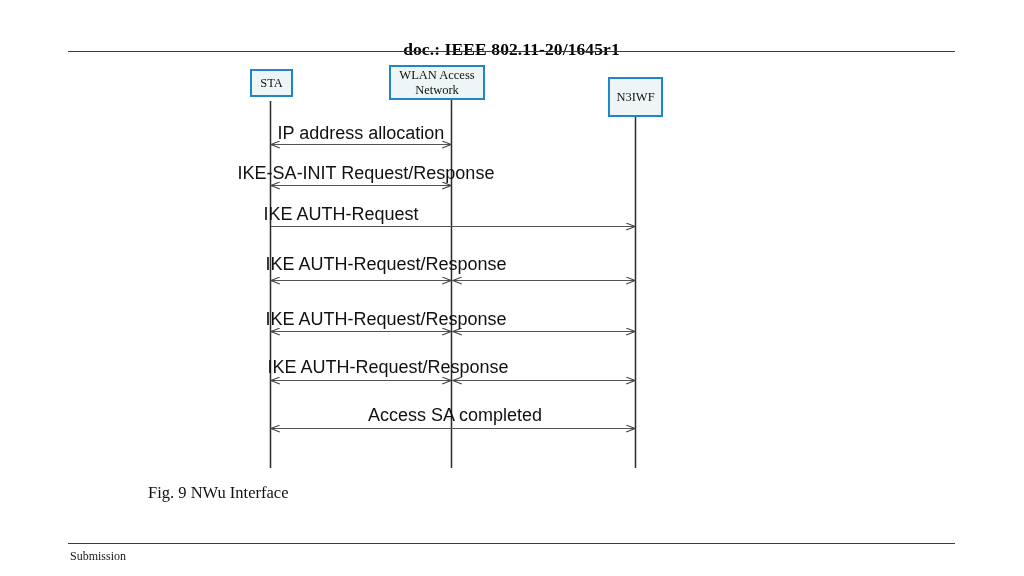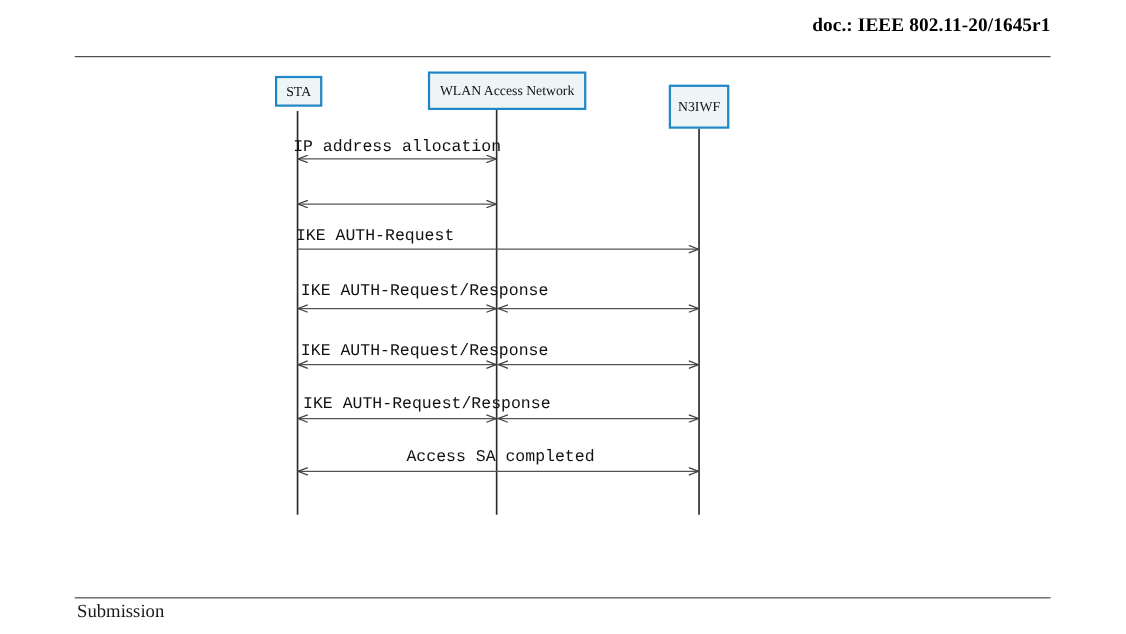--- a/index.html
+++ b/index.html
@@ -13,24 +13,24 @@
     position: relative;
     overflow: hidden;
     font-family: "Liberation Serif", "DejaVu Serif", serif;
     color: #000000;
   }
 
   
   #doc-header {
     position: absolute;
     left: 68px;
-    top: 12px;
+    top: 39px;
     width: 887px;
     height: 26px;
-    text-align: right;
+    text-align: center;
   }
   #doc-header .doc-title {
     font-family: "Liberation Serif", "DejaVu Serif", serif;
     font-weight: bold;
     font-size: 17.5px;
     letter-spacing: 0.1px;
     color: #000;
     line-height: 20px;
     white-space: nowrap;
   }
@@ -49,21 +49,21 @@
     left: 68px;
     top: 543px;
     width: 887px;
     height: 0;
     border-top: 1.4px solid #3b3b3b;
   }
   #footer-left {
     position: absolute;
     left: 70px;
     top: 548px;
-    font-size: 17px;
+    font-size: 12px;
     line-height: 16px;
     color: #1a1a1a;
     white-space: nowrap;
   }
 
   
   #diagram {
     position: absolute;
     left: 0;
     top: 0;
@@ -83,28 +83,28 @@
     display: flex;
     align-items: center;
     justify-content: center;
     text-align: center;
     font-family: "Liberation Serif", "DejaVu Serif", serif;
     font-size: 12.5px;
     line-height: 15px;
     color: #111;
   }
   #node-sta   { left: 250px; top: 69px;  width: 43px;  height: 28px; }
-  #node-wlan  { left: 389px; top: 65px;  width: 144px; height: 35px; }
+  #node-wlan  { left: 389px; top: 65px;  width: 96px; height: 35px; }
   #node-n3iwf { left: 608px; top: 77px;  width: 55px;  height: 40px; }
 
   
   .msg-label {
     position: absolute;
-    font-family: Liberation Mono, monospace;
-    font-size: 15px;
+    font-family: Liberation Sans, sans-serif;
+    font-size: 18px;
     line-height: 15px;
     color: #111;
     white-space: nowrap;
     text-align: left;
     transform: translateX(-50%);
   }
 
   
   #fig-caption {
     position: absolute;
@@ -178,22 +178,24 @@
     <span>STA</span>
   </div>
   <div class="node-box" id="node-wlan">
     <span>WLAN Access Network</span>
   </div>
   <div class="node-box" id="node-n3iwf">
     <span>N3IWF</span>
   </div>
 
   <div class="msg-label" style="left:361px; top:126px;">IP address allocation</div>
+  <div class="msg-label" style="left:366px; top:166px;">IKE-SA-INIT Request/Response</div>
   <div class="msg-label" style="left:341px; top:207px;">IKE AUTH-Request</div>
   <div class="msg-label" style="left:386px; top:257px;">IKE AUTH-Request/Response</div>
   <div class="msg-label" style="left:386px; top:312px;">IKE AUTH-Request/Response</div>
   <div class="msg-label" style="left:388px; top:360px;">IKE AUTH-Request/Response</div>
   <div class="msg-label" style="left:455px; top:408px;">Access SA completed</div>
 
+  <div id="fig-caption">Fig. 9 NWu Interface</div>
 </div>
 
 <div id="footer-rule"></div>
 <div id="footer-left">Submission</div>
 
 </body></html>

